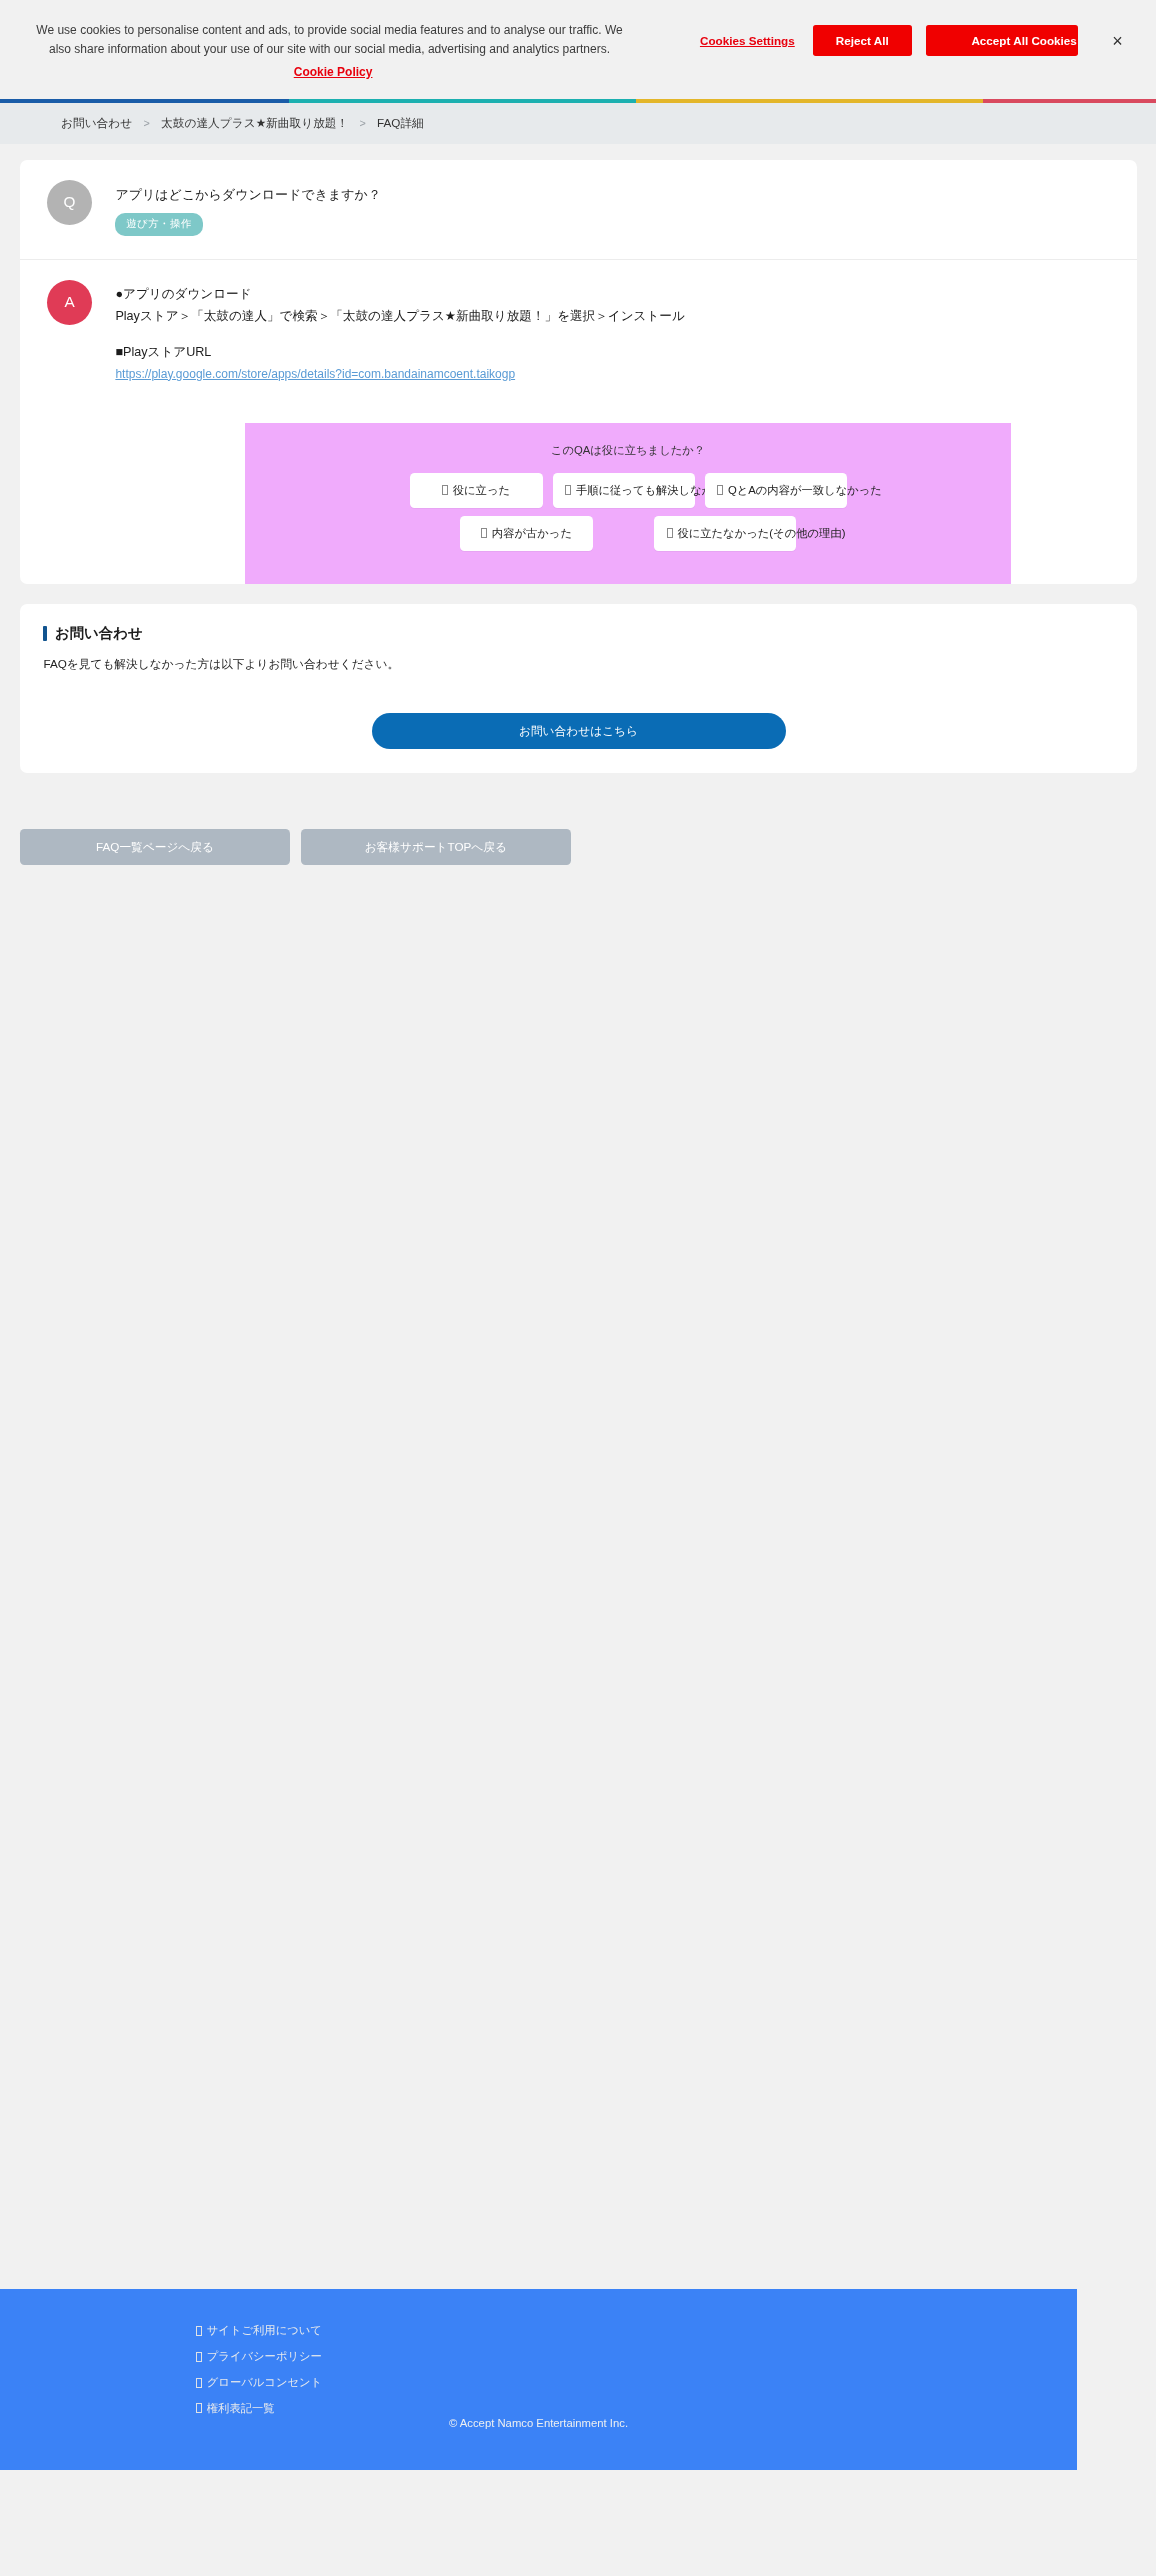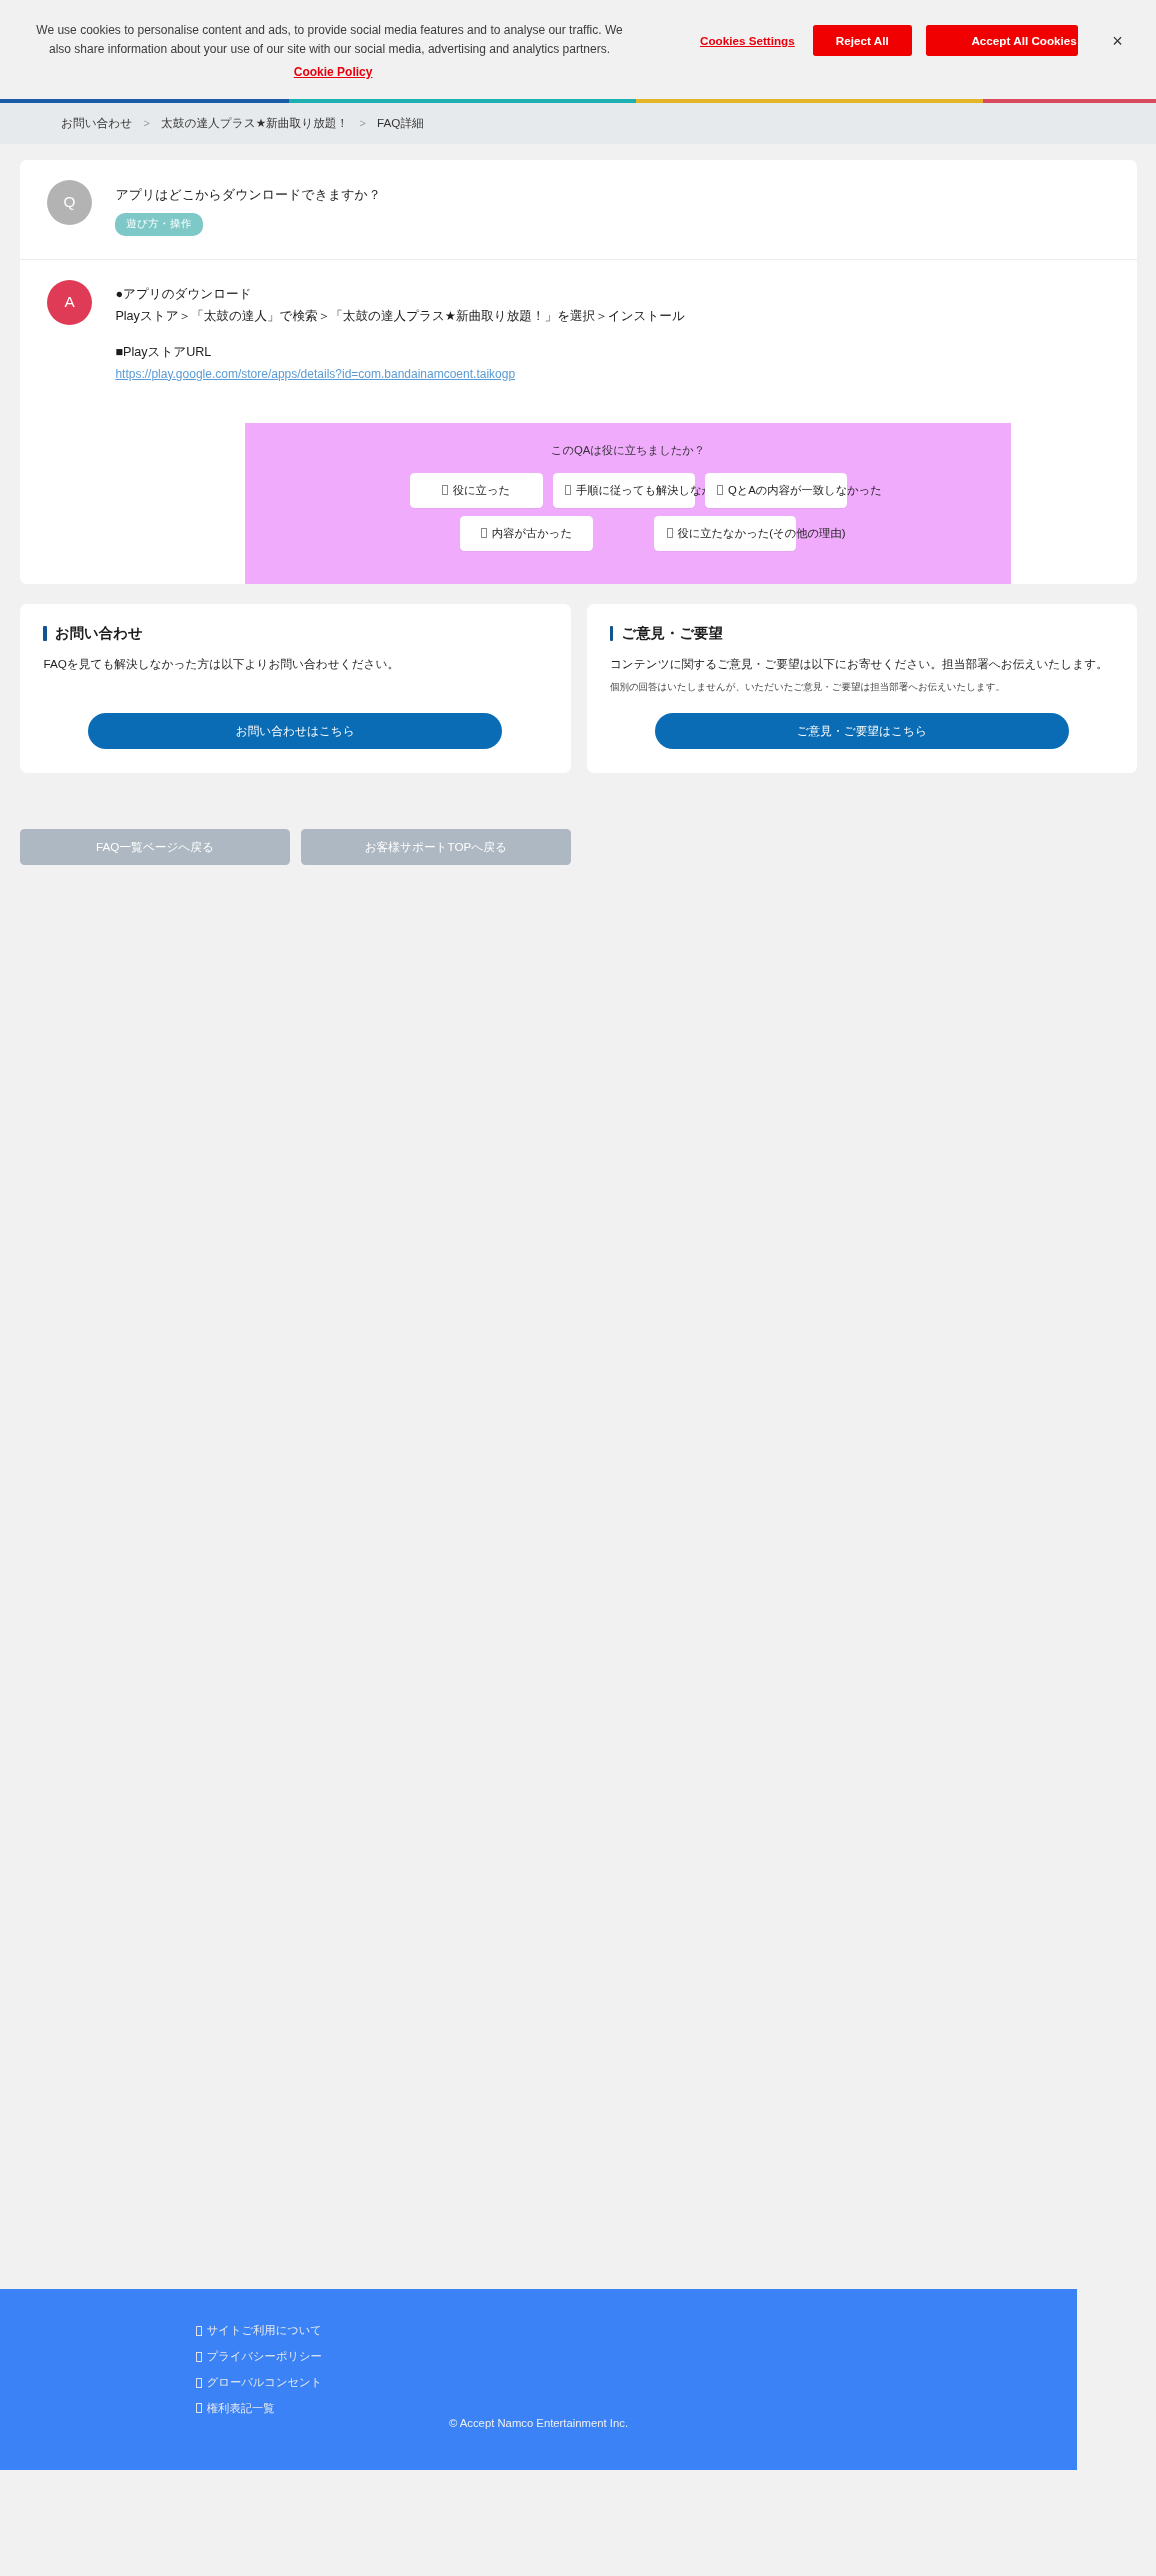--- a/index.html
+++ b/index.html
@@ -313,29 +313,20 @@
   </div>
 
   <div class="cards">
     <div class="card left">
       <div class="card-head">
         <span class="card-bar"></span>
         <span>お問い合わせ</span>
       </div>
       <div class="card-desc">FAQを見ても解決しなかった方は以下よりお問い合わせください。</div>
       <button class="card-btn">お問い合わせはこちら</button>
-    </div>
-    <div class="card right">
-      <div class="card-head">
-        <span class="card-bar"></span>
-        <span>ご意見・ご要望</span>
-      </div>
-      <div class="card-desc">コンテンツに関するご意見・ご要望は以下にお寄せください。担当部署へお伝えいたします。</div>
-      <div class="card-note">個別の回答はいたしませんが、いただいたご意見・ご要望は担当部署へお伝えいたします。</div>
-      <button class="card-btn">ご意見・ご要望はこちら</button>
     </div>
   </div>
 
   <div class="back-area">
     <button class="back-btn">FAQ一覧ページへ戻る</button>
     <button class="back-btn">お客様サポートTOPへ戻る</button>
   </div>
 
   <div class="spacer"></div>
 </div>

